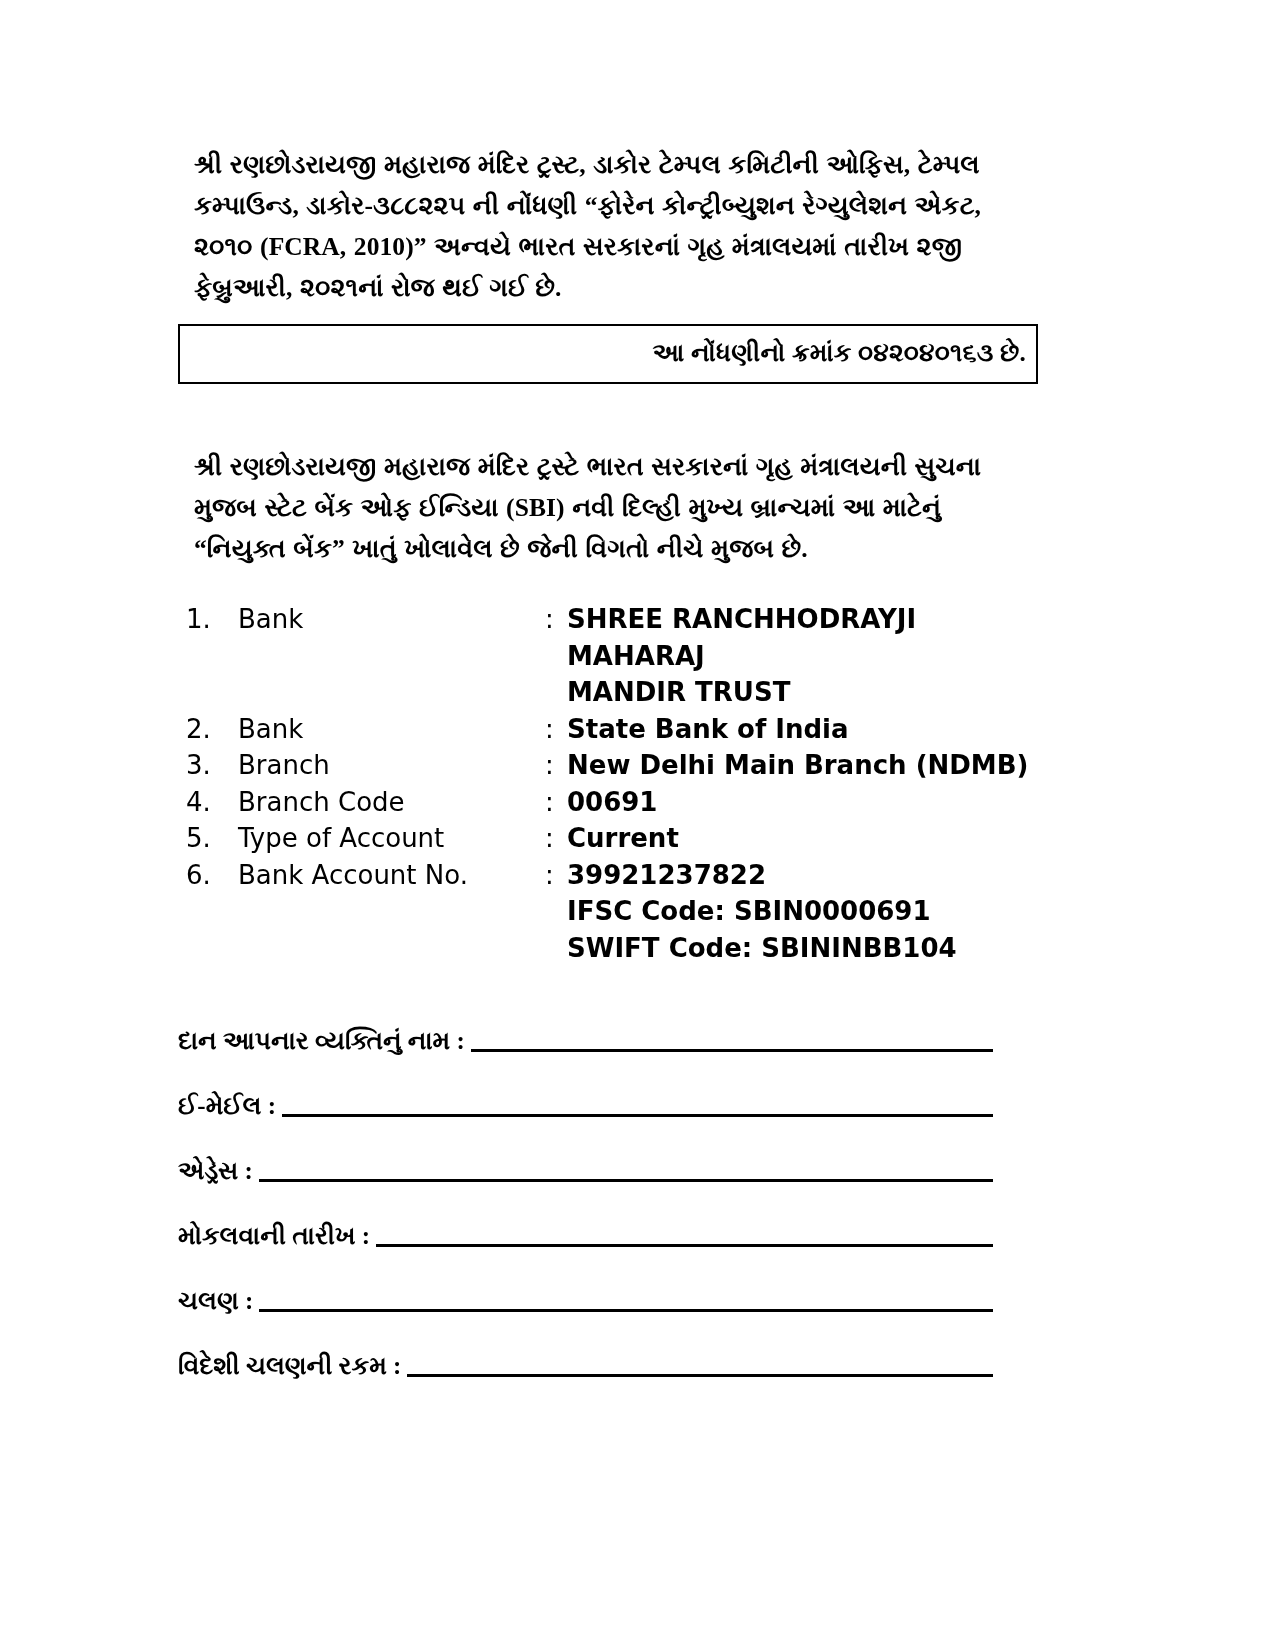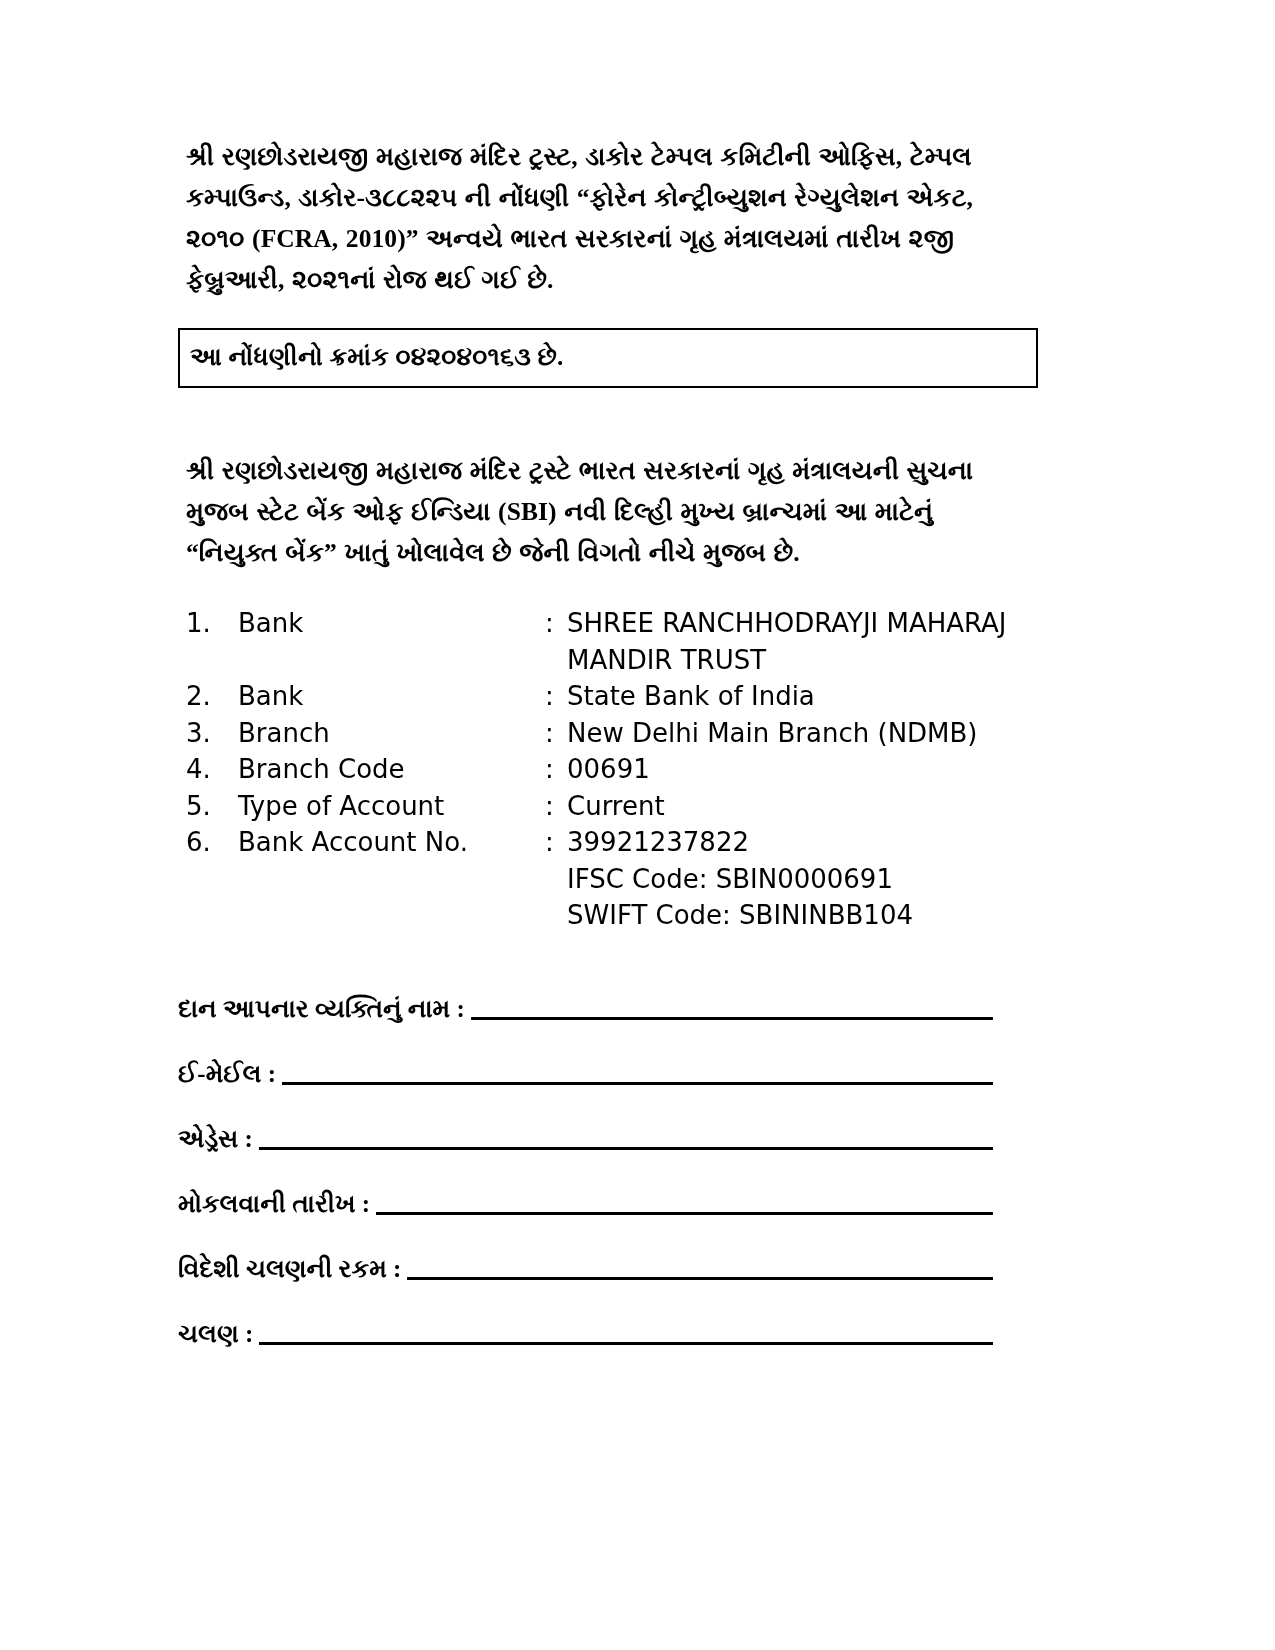--- a/index.html
+++ b/index.html
@@ -25,29 +25,29 @@
   }
 
   
   .guj-para {
     font-family: "Liberation Serif", "DejaVu Serif", serif;
     font-weight: bold;
     font-size: 25.5px;
     line-height: 41px;
     letter-spacing: 0.1px;
     text-align: left;
-    margin: 8px;
+    margin: 16px;
     word-spacing: 1px;
   }
 
   .box-notice {
     border: 2px solid #000;
-    margin-top: 28px;
+    margin-top: 16px;
     padding: 12px 10px 14px 10px;
-    text-align: left;
+    text-align: right;
   }
   .box-notice .box-text {
     font-family: "Liberation Serif", "DejaVu Serif", serif;
     font-weight: bold;
     font-size: 25px;
     line-height: 30px;
     letter-spacing: 0.2px;
   }
 
   .para-2 {
@@ -75,20 +75,21 @@
     width: 307px;
     flex: 0 0 307px;
   }
   .det-colon {
     width: 22px;
     flex: 0 0 22px;
   }
   .det-value {
     flex: 1 1 auto;
     white-space: pre-line;
+    font-weight: bold;
   }
   .det-extra-row {
     display: flex;
   }
   .det-extra-pad {
     width: 381px;
     flex: 0 0 381px;
   }
 
   .para-3 {
@@ -212,25 +213,25 @@
         <span class="field-label">એડ્રેસ :</span>
         <span class="field-line"></span>
       </div>
 
       <div class="field-row short">
         <span class="field-label">મોકલવાની તારીખ :</span>
         <span class="field-line"></span>
       </div>
 
       <div class="field-row short">
+        <span class="field-label">ચલણ :</span>
+        <span class="field-line"></span>
+      </div>
+
+      <div class="field-row short">
         <span class="field-label">વિદેશી ચલણની રકમ :</span>
-        <span class="field-line"></span>
-      </div>
-
-      <div class="field-row short">
-        <span class="field-label">ચલણ :</span>
         <span class="field-line"></span>
       </div>
 
     </div>
 
   </div>
 </div>
 
 </body></html>

